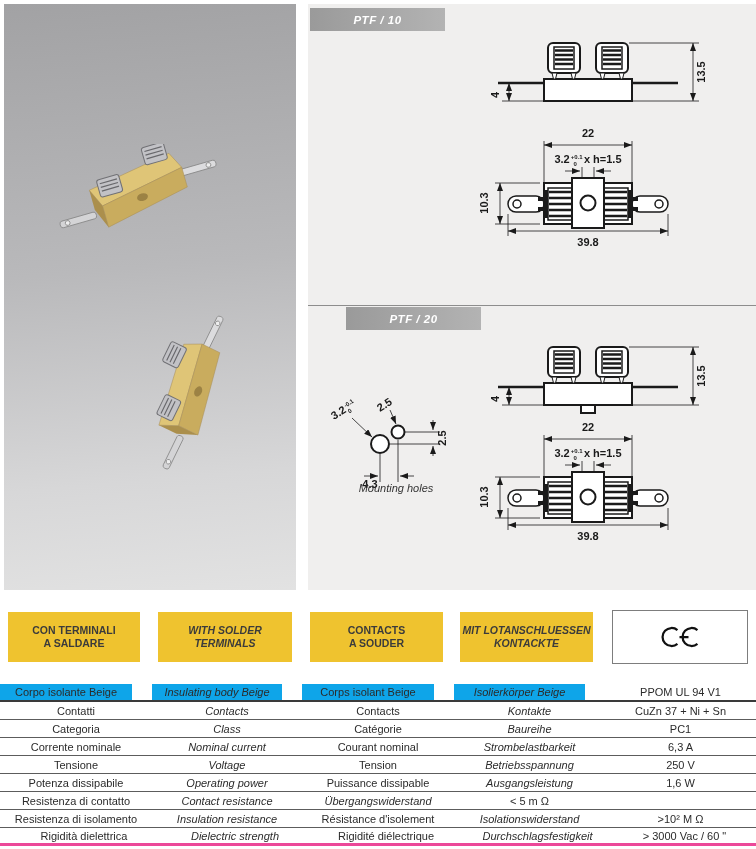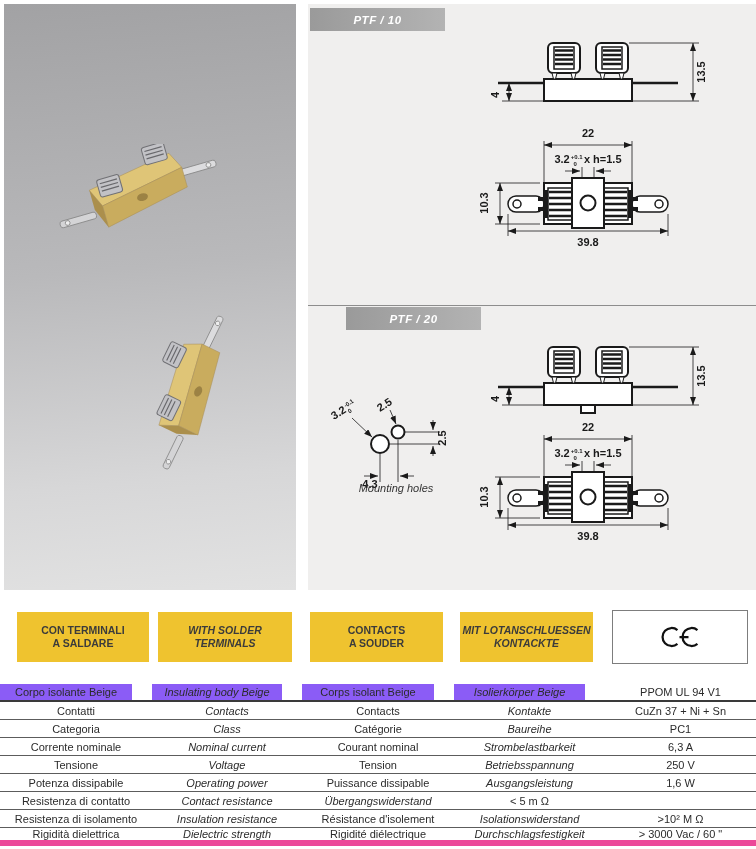--- a/index.html
+++ b/index.html
@@ -38,25 +38,25 @@
     font-size:10.5px;font-weight:bold;color:#3b3b3b;line-height:13px;text-align:center;}
   .ybox.i{font-style:italic;}
   .ce-box{position:absolute;left:612px;top:0;width:136px;height:54px;background:#ffffff;
     border:1.5px solid #7d7d7d;display:flex;align-items:center;justify-content:center;box-sizing:border-box;}
 
   
   .spec-table{position:absolute;left:0;top:684px;width:756px;}
   .trow{display:grid;grid-template-columns:152px 150px 152px 151px 1fr;
         height:18px;border-bottom:1px solid #5c5c5c;box-sizing:border-box;}
   .trow.first{border-bottom:2px solid #3a3a3a;}
-  .trow.last{border-bottom:6px solid #ec4899;}
+  .trow.last{border-bottom:3px solid #ec4899;padding-left:8px;}
   .tcell{display:flex;align-items:center;justify-content:center;
          font-size:11px;color:#2b2b2b;white-space:nowrap;overflow:hidden;}
   .tcell.it-col{font-style:italic;}
-  .trow.first .tcell.hd{background:#8b5cf6;margin-right:20px;}
+  .trow.first .tcell.hd{background:#0ea5e9;margin-right:20px;}
 </style>
 </head>
 <body>
 
 <div class="page">
 
   <div class="photo-panel">
     <svg class="photo-svg" style="left:50px;top:140px;" width="170" height="115" viewBox="0 0 200 130">
       <g transform="rotate(-16 100 60)">
         <rect x="2" y="62" width="44" height="8" rx="3" fill="#d4d4d6" stroke="#8a8a8a" stroke-width="1"></rect>
@@ -264,21 +264,21 @@
       <line class="thin" x1="64" y1="56" x2="64" y2="84"></line>
         <line class="thin" x1="82" y1="42" x2="82" y2="84"></line>
       <line class="thin" x1="48" y1="78" x2="62" y2="78" marker-end="url(#a5)"></line>
       <line class="thin" x1="98" y1="78" x2="84" y2="78" marker-end="url(#a5)"></line>
       <text x="54" y="90" text-anchor="middle">4.3</text>
     </svg>
     <div class="mount-label">Mounting holes</div>
   </div>
 
   <div class="band">
-    <div class="ybox" style="left:8px;width:132px;margin-left:9px;">
+    <div class="ybox" style="left:8px;width:132px;">
       <span>CON TERMINALI</span>
       <span>A SALDARE</span>
     </div>
     <div class="ybox i" style="left:158px;width:134px;">
       <span>WITH SOLDER</span>
       <span>TERMINALS</span>
     </div>
     <div class="ybox" style="left:310px;width:133px;">
       <span>CONTACTS</span>
       <span>A SOUDER</span>

